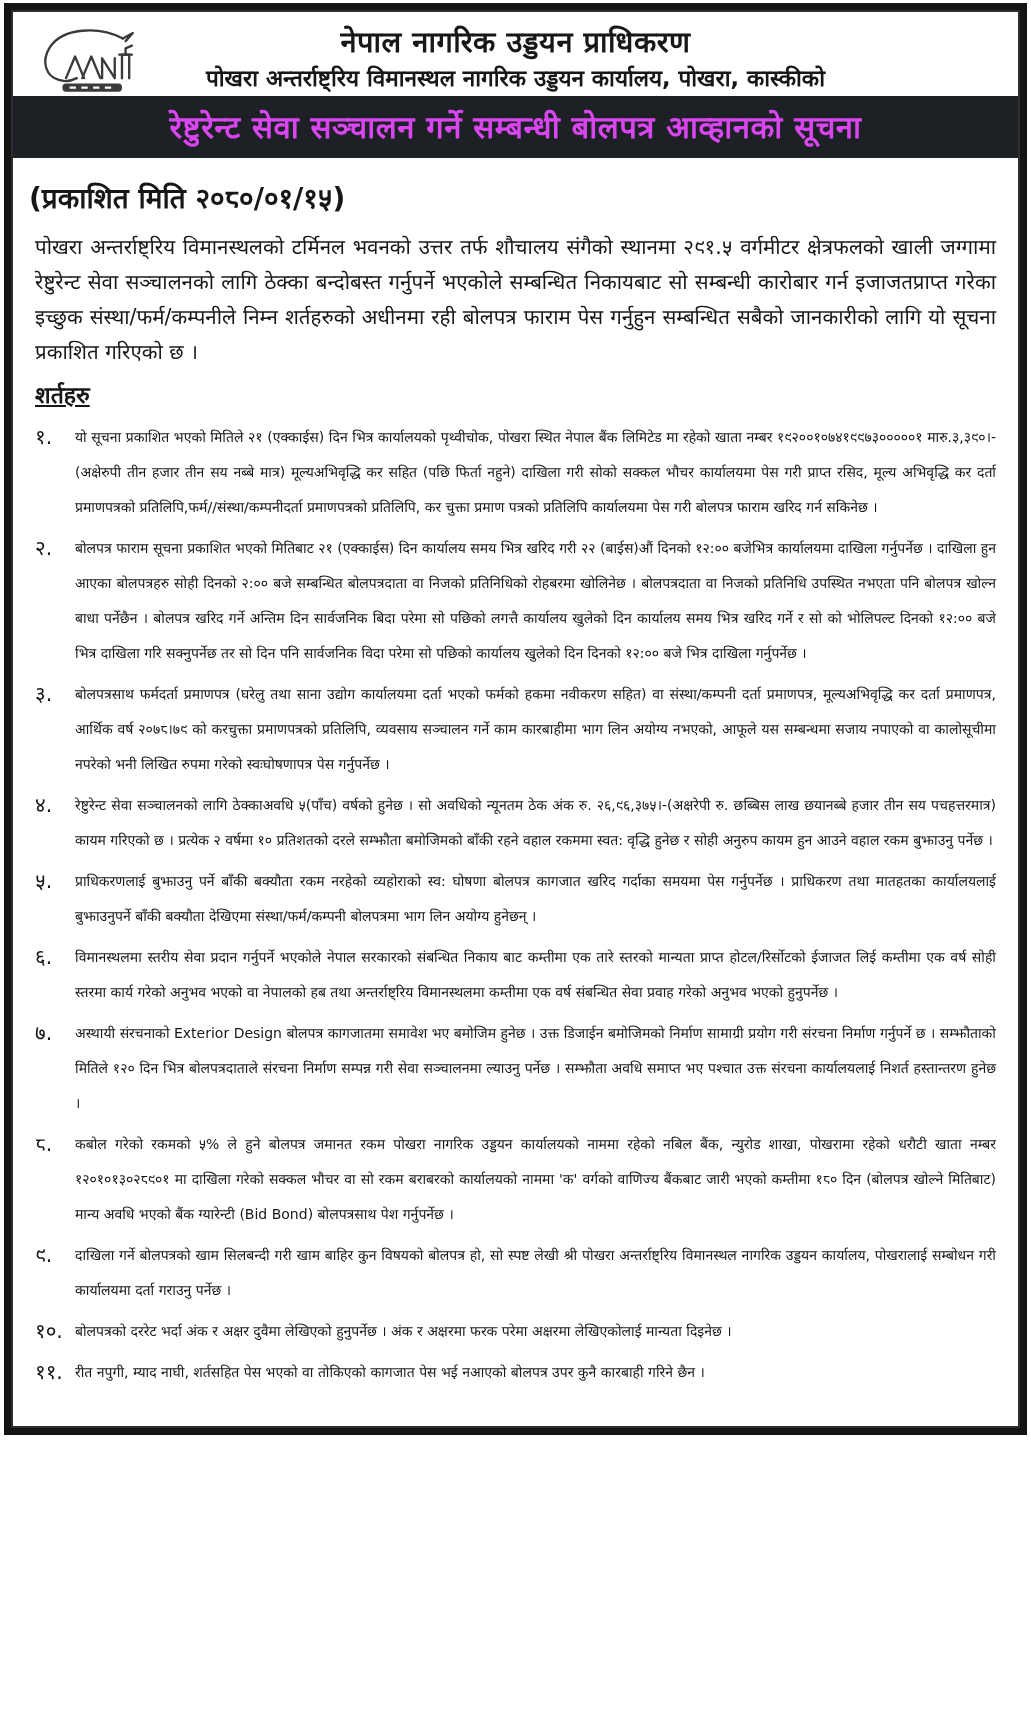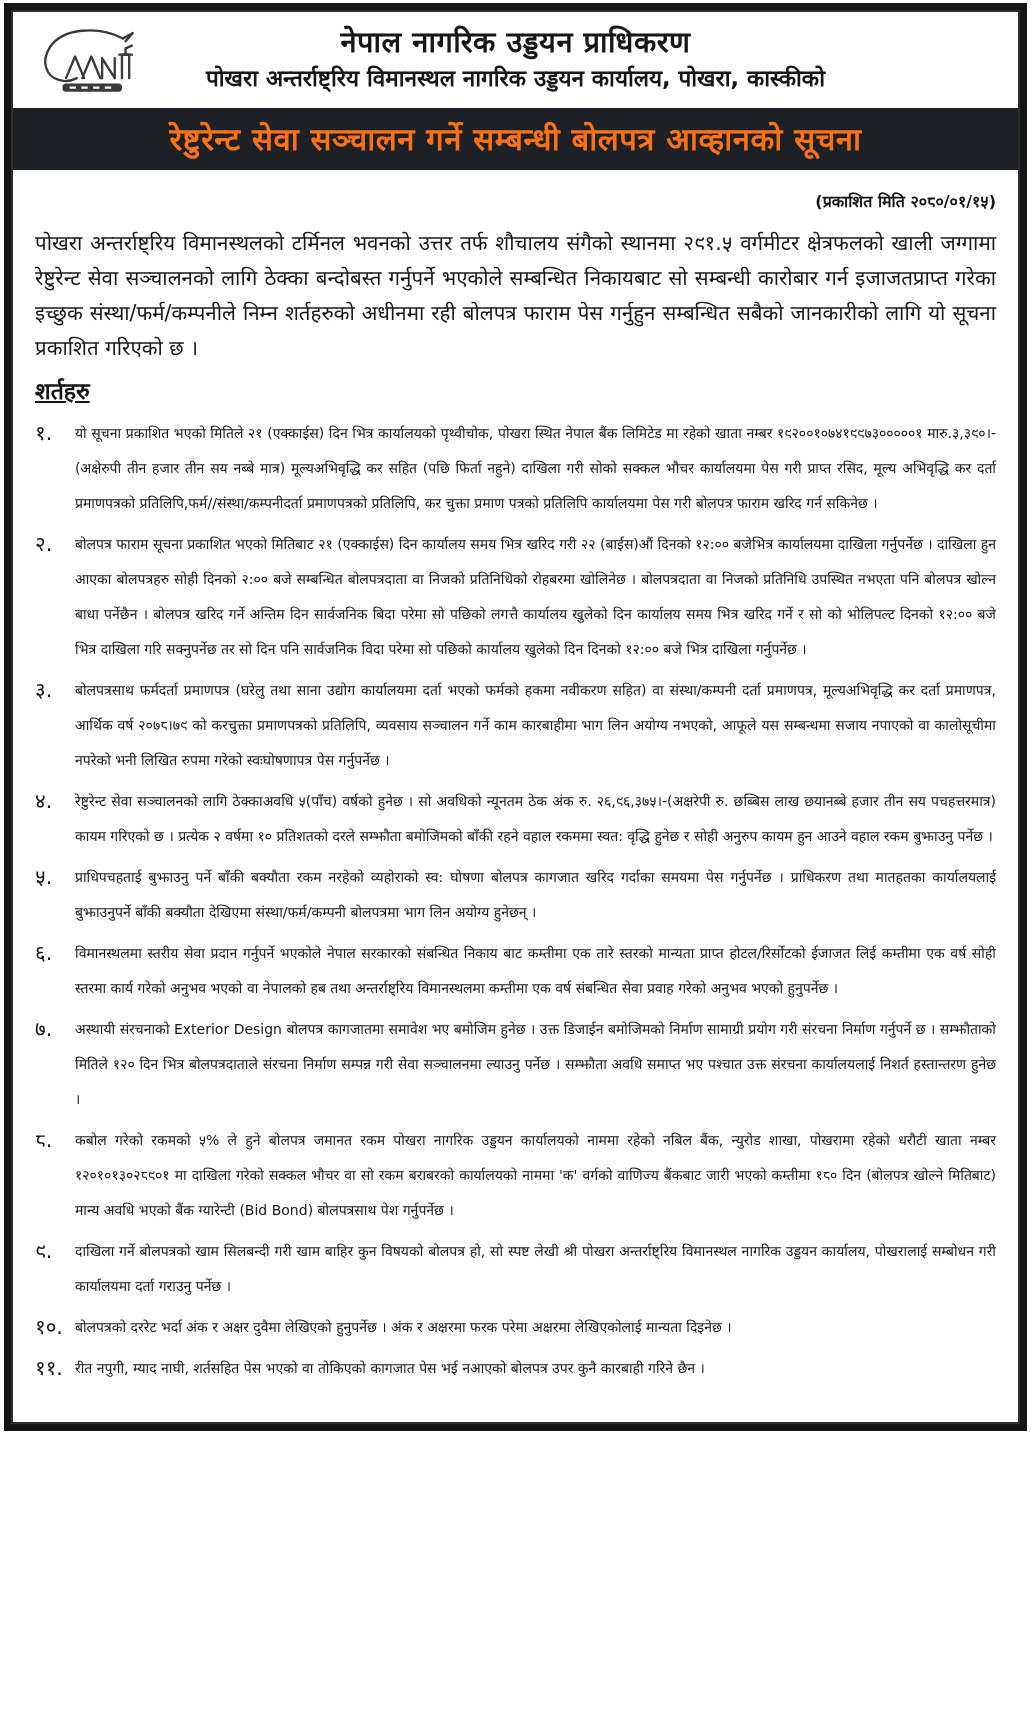--- a/index.html
+++ b/index.html
@@ -16,21 +16,21 @@
     border:7px solid #141414;
     background:#ffffff;
   }
   .inner{
     border:2px solid #2e2e2e;
     background:#ffffff;
   }
   
   .header{
     position:relative;
-    padding:12px 20px 14px;
+    padding:12px 20px 2px;
     background:#ffffff;
   }
   .logo-box{
     position:absolute;
     left:22px; top:12px;
     width:118px; height:74px;
   }
   .header-titles{ text-align:center; }
   .org-name{
     font-size:29px;
@@ -40,37 +40,37 @@
   }
   .office-name{
     font-size:22.5px;
     font-weight:bold;
     margin-top:4px;
     line-height:1.3;
   }
   
   .banner{
     background:#1d2025;
-    color:#f97316;
+    color:#d946ef;
     text-align:center;
     padding:9px 10px 11px;
   }
   .banner-title{
     font-size:31px;
     font-weight:bold;
     letter-spacing:.5px;
   }
   
   .content{
     padding:14px 22px 30px 16px;
     background:#ffffff;
   }
   .pub-date{
-    text-align:right;
-    font-size:16px;
+    text-align:left;
+    font-size:28px;
     font-weight:bold;
     margin:6px 0 14px;
   }
   .intro{
     font-size:20.5px;
     line-height:35px;
     text-align:justify;
     margin:0 0 3px 6px;
   }
   .conditions-heading{
@@ -162,21 +162,21 @@
             <span class="condition-text">बोलपत्रसाथ फर्मदर्ता प्रमाणपत्र (घरेलु तथा साना उद्योग कार्यालयमा दर्ता भएको फर्मको हकमा नवीकरण सहित) वा संस्था/कम्पनी दर्ता प्रमाणपत्र, मूल्यअभिवृद्धि कर दर्ता प्रमाणपत्र, आर्थिक वर्ष २०७८।७९ को करचुक्ता प्रमाणपत्रको प्रतिलिपि, व्यवसाय सञ्चालन गर्ने काम कारबाहीमा भाग लिन अयोग्य नभएको, आफूले यस सम्बन्धमा सजाय नपाएको वा कालोसूचीमा नपरेको भनी लिखित रुपमा गरेको स्वःघोषणापत्र पेस गर्नुपर्नेछ ।</span>
           </li>
 
           <li class="condition-item">
             <span class="condition-number">४.</span>
             <span class="condition-text">रेष्टुरेन्ट सेवा सञ्चालनको लागि ठेक्काअवधि ५(पाँच) वर्षको हुनेछ । सो अवधिको न्यूनतम ठेक अंक रु. २६,९६,३७५।-(अक्षरेपी रु. छब्बिस लाख छयानब्बे हजार तीन सय पचहत्तरमात्र) कायम गरिएको छ । प्रत्येक २ वर्षमा १० प्रतिशतको दरले सम्झौता बमोजिमको बाँकी रहने वहाल रकममा स्वत: वृद्धि हुनेछ र सोही अनुरुप कायम हुन आउने वहाल रकम बुझाउनु पर्नेछ ।</span>
           </li>
 
           <li class="condition-item">
             <span class="condition-number">५.</span>
-            <span class="condition-text">प्राधिपचहताई बुझाउनु पर्ने बाँकी बक्यौता रकम नरहेको व्यहोराको स्व: घोषणा  बोलपत्र कागजात खरिद गर्दाका समयमा पेस गर्नुपर्नेछ । प्राधिकरण तथा मातहतका कार्यालयलाई बुझाउनुपर्ने बाँकी बक्यौता देखिएमा संस्था/फर्म/कम्पनी बोलपत्रमा भाग लिन अयोग्य हुनेछन् ।</span>
+            <span class="condition-text">प्राधिकरणलाई बुझाउनु पर्ने बाँकी बक्यौता रकम नरहेको व्यहोराको स्व: घोषणा  बोलपत्र कागजात खरिद गर्दाका समयमा पेस गर्नुपर्नेछ । प्राधिकरण तथा मातहतका कार्यालयलाई बुझाउनुपर्ने बाँकी बक्यौता देखिएमा संस्था/फर्म/कम्पनी बोलपत्रमा भाग लिन अयोग्य हुनेछन् ।</span>
           </li>
 
           <li class="condition-item">
             <span class="condition-number">६.</span>
             <span class="condition-text">विमानस्थलमा स्तरीय सेवा प्रदान गर्नुपर्ने भएकोले नेपाल सरकारको संबन्धित निकाय बाट कम्तीमा एक तारे स्तरको मान्यता प्राप्त होटल/रिर्सोटको ईजाजत लिई कम्तीमा एक वर्ष सोही स्तरमा कार्य गरेको अनुभव भएको  वा नेपालको हब तथा अन्तर्राष्ट्रिय विमानस्थलमा कम्तीमा एक वर्ष संबन्धित सेवा प्रवाह गरेको अनुभव भएको हुनुपर्नेछ ।</span>
           </li>
 
           <li class="condition-item">
             <span class="condition-number">७.</span>
             <span class="condition-text">अस्थायी संरचनाको Exterior Design बोलपत्र कागजातमा समावेश भए बमोजिम हुनेछ । उक्त डिजाईन बमोजिमको निर्माण सामाग्री प्रयोग गरी संरचना निर्माण गर्नुपर्ने छ । सम्झौताको मितिले १२० दिन भित्र बोलपत्रदाताले संरचना निर्माण सम्पन्न गरी सेवा सञ्चालनमा ल्याउनु पर्नेछ । सम्झौता अवधि समाप्त भए पश्चात उक्त संरचना कार्यालयलाई निशर्त हस्तान्तरण हुनेछ ।</span>

